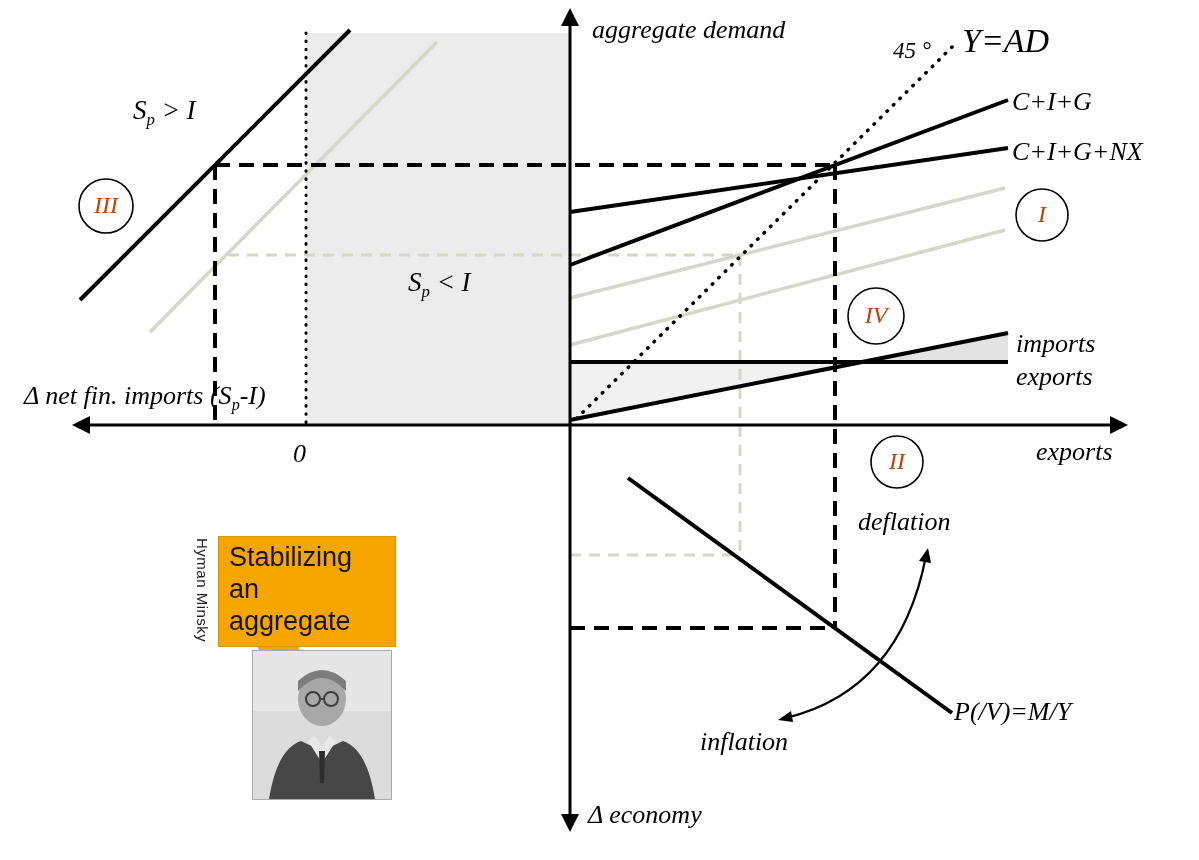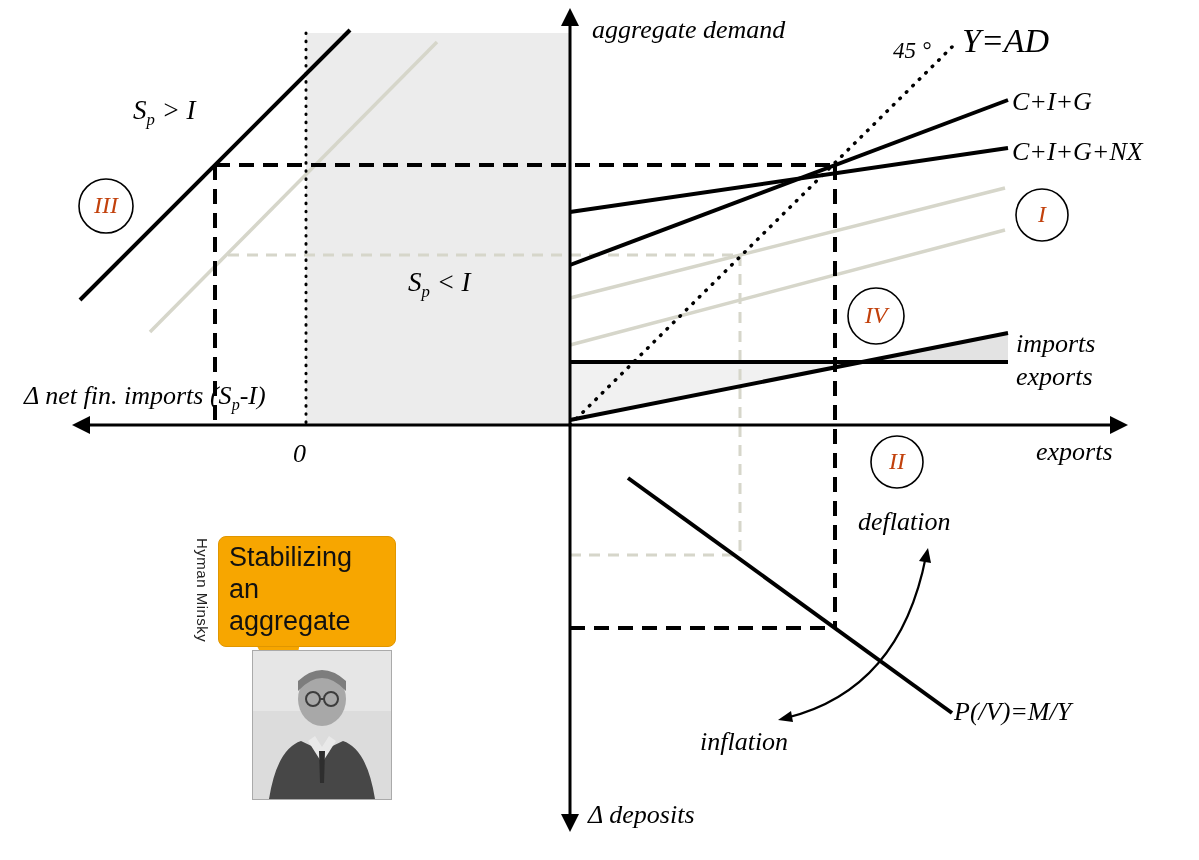--- a/index.html
+++ b/index.html
@@ -3,21 +3,21 @@
 <meta charset="utf-8">
 <style>
   html,body{margin:0;padding:0;background:#fff;}
   #stage{position:relative;width:1199px;height:860px;background:#fff;overflow:hidden;
          font-family:"Liberation Serif",serif;}
   #diagram-svg{position:absolute;left:0;top:0;}
   .lbl{position:absolute;font-style:italic;font-size:26px;color:#000;white-space:nowrap;line-height:1.1;}
   .lbl sub{font-size:0.62em;}
   .numeral{position:absolute;width:56px;text-align:center;font-style:italic;font-size:24px;color:#c2410c;}
   #speech-bubble{position:absolute;left:218px;top:536px;width:156px;
-                 background:#F7A600;border:1px solid #e09600;border-radius:8px;
+                 background:#F7A600;border:1px solid #e09600;border-radius:0;
                  padding:5px 10px 8px 10px;font-family:"Liberation Sans",sans-serif;
                  font-size:27px;color:#111;line-height:1.18;}
   #minsky-vertical-name{position:absolute;left:194px;top:538px;height:140px;
                  writing-mode:vertical-rl;font-family:"Liberation Sans",sans-serif;
                  font-size:15px;color:#222;letter-spacing:0.5px;}
   #minsky-photo{position:absolute;left:252px;top:650px;width:140px;height:150px;
                  border:1px solid #aaa;box-sizing:border-box;}
 </style>
 </head>
 <body>
@@ -79,21 +79,21 @@
       <circle cx="106" cy="206" r="27"></circle>
       <circle cx="1042" cy="215" r="26"></circle>
       <circle cx="876" cy="316" r="28"></circle>
       <circle cx="897" cy="462" r="26"></circle>
     </g>
 
     <polygon points="255,642 300,642 288,708" fill="#F7A600"></polygon>
   </svg>
 
   <div class="lbl" style="left:592px;top:16px">aggregate demand</div>
-  <div class="lbl" style="left:588px;top:801px">Δ deposits</div>
+  <div class="lbl" style="left:588px;top:801px">Δ economy</div>
   <div class="lbl" style="left:1036px;top:438px">exports</div>
   <div class="lbl" style="left:24px;top:382px"><span>Δ net fin. imports (S</span><sub>p</sub><span>-I)</span></div>
 
   <div class="lbl" style="left:893px;top:38px;font-size:23px">45 °</div>
   <div class="lbl" style="left:962px;top:22px;font-size:34px">Y=AD</div>
   <div class="lbl" style="left:1012px;top:88px">C+I+G</div>
   <div class="lbl" style="left:1012px;top:138px">C+I+G+NX</div>
   <div class="lbl" style="left:1016px;top:330px">imports</div>
   <div class="lbl" style="left:1016px;top:363px">exports</div>
 

